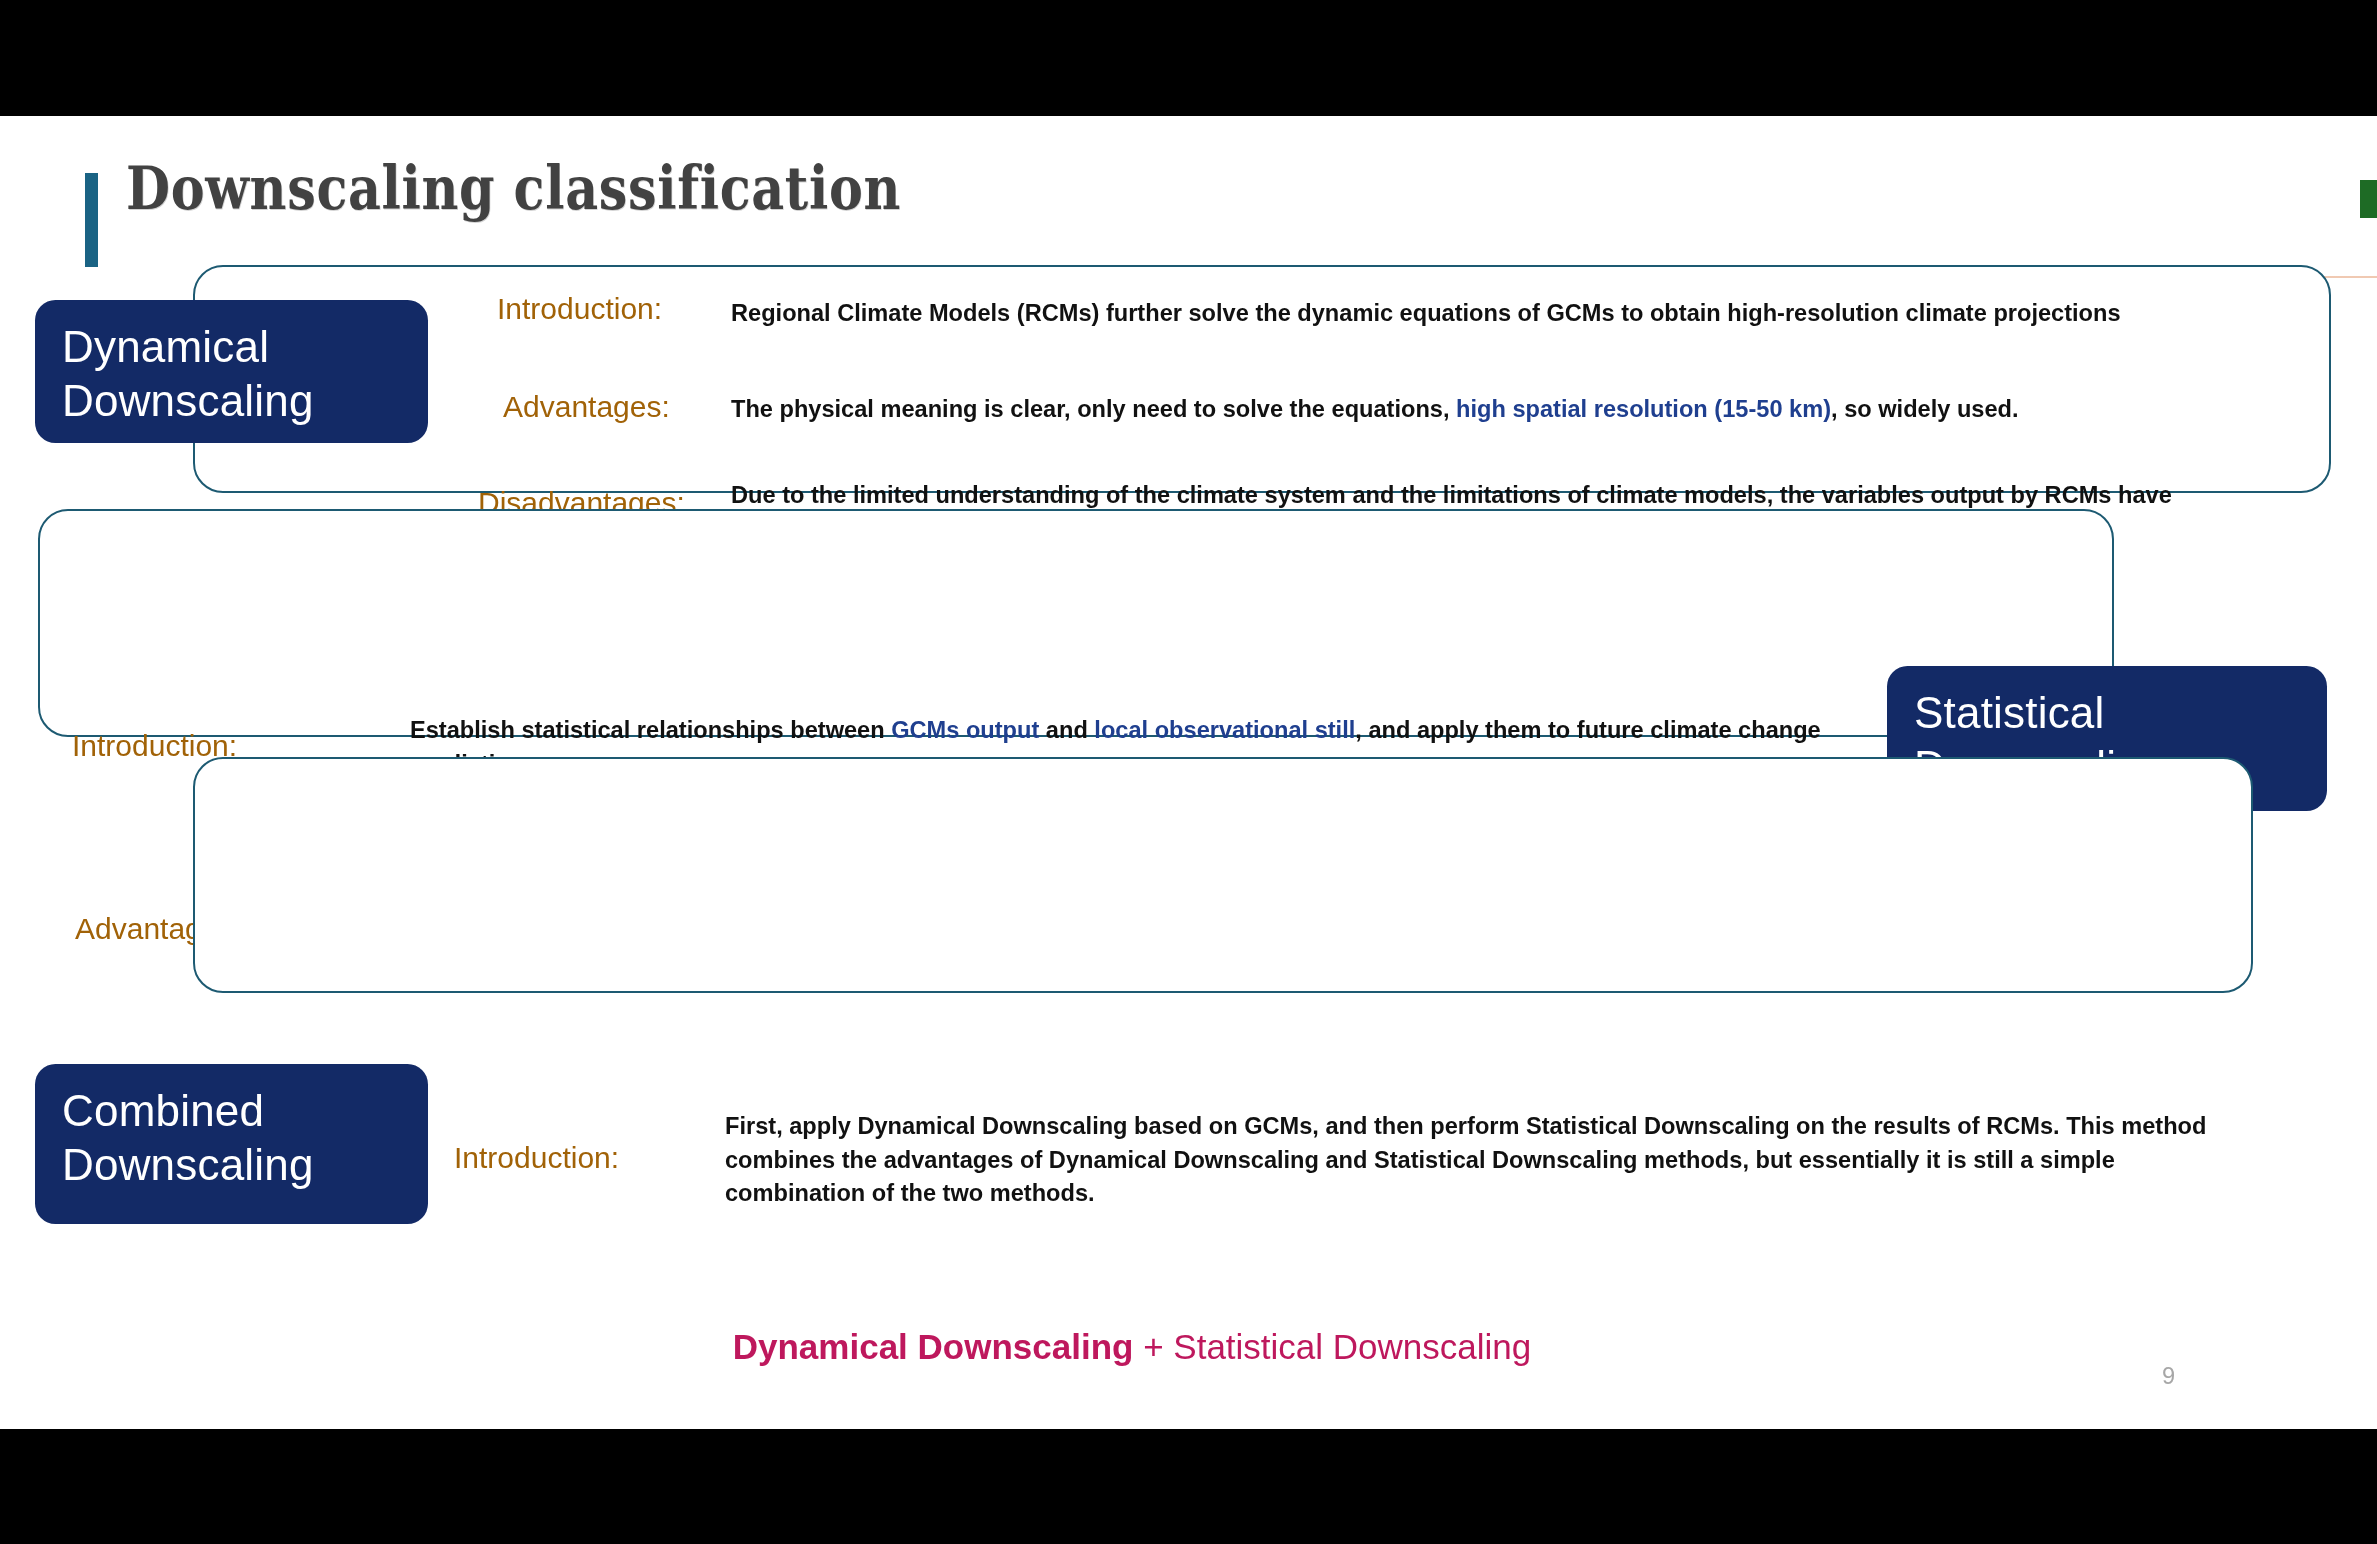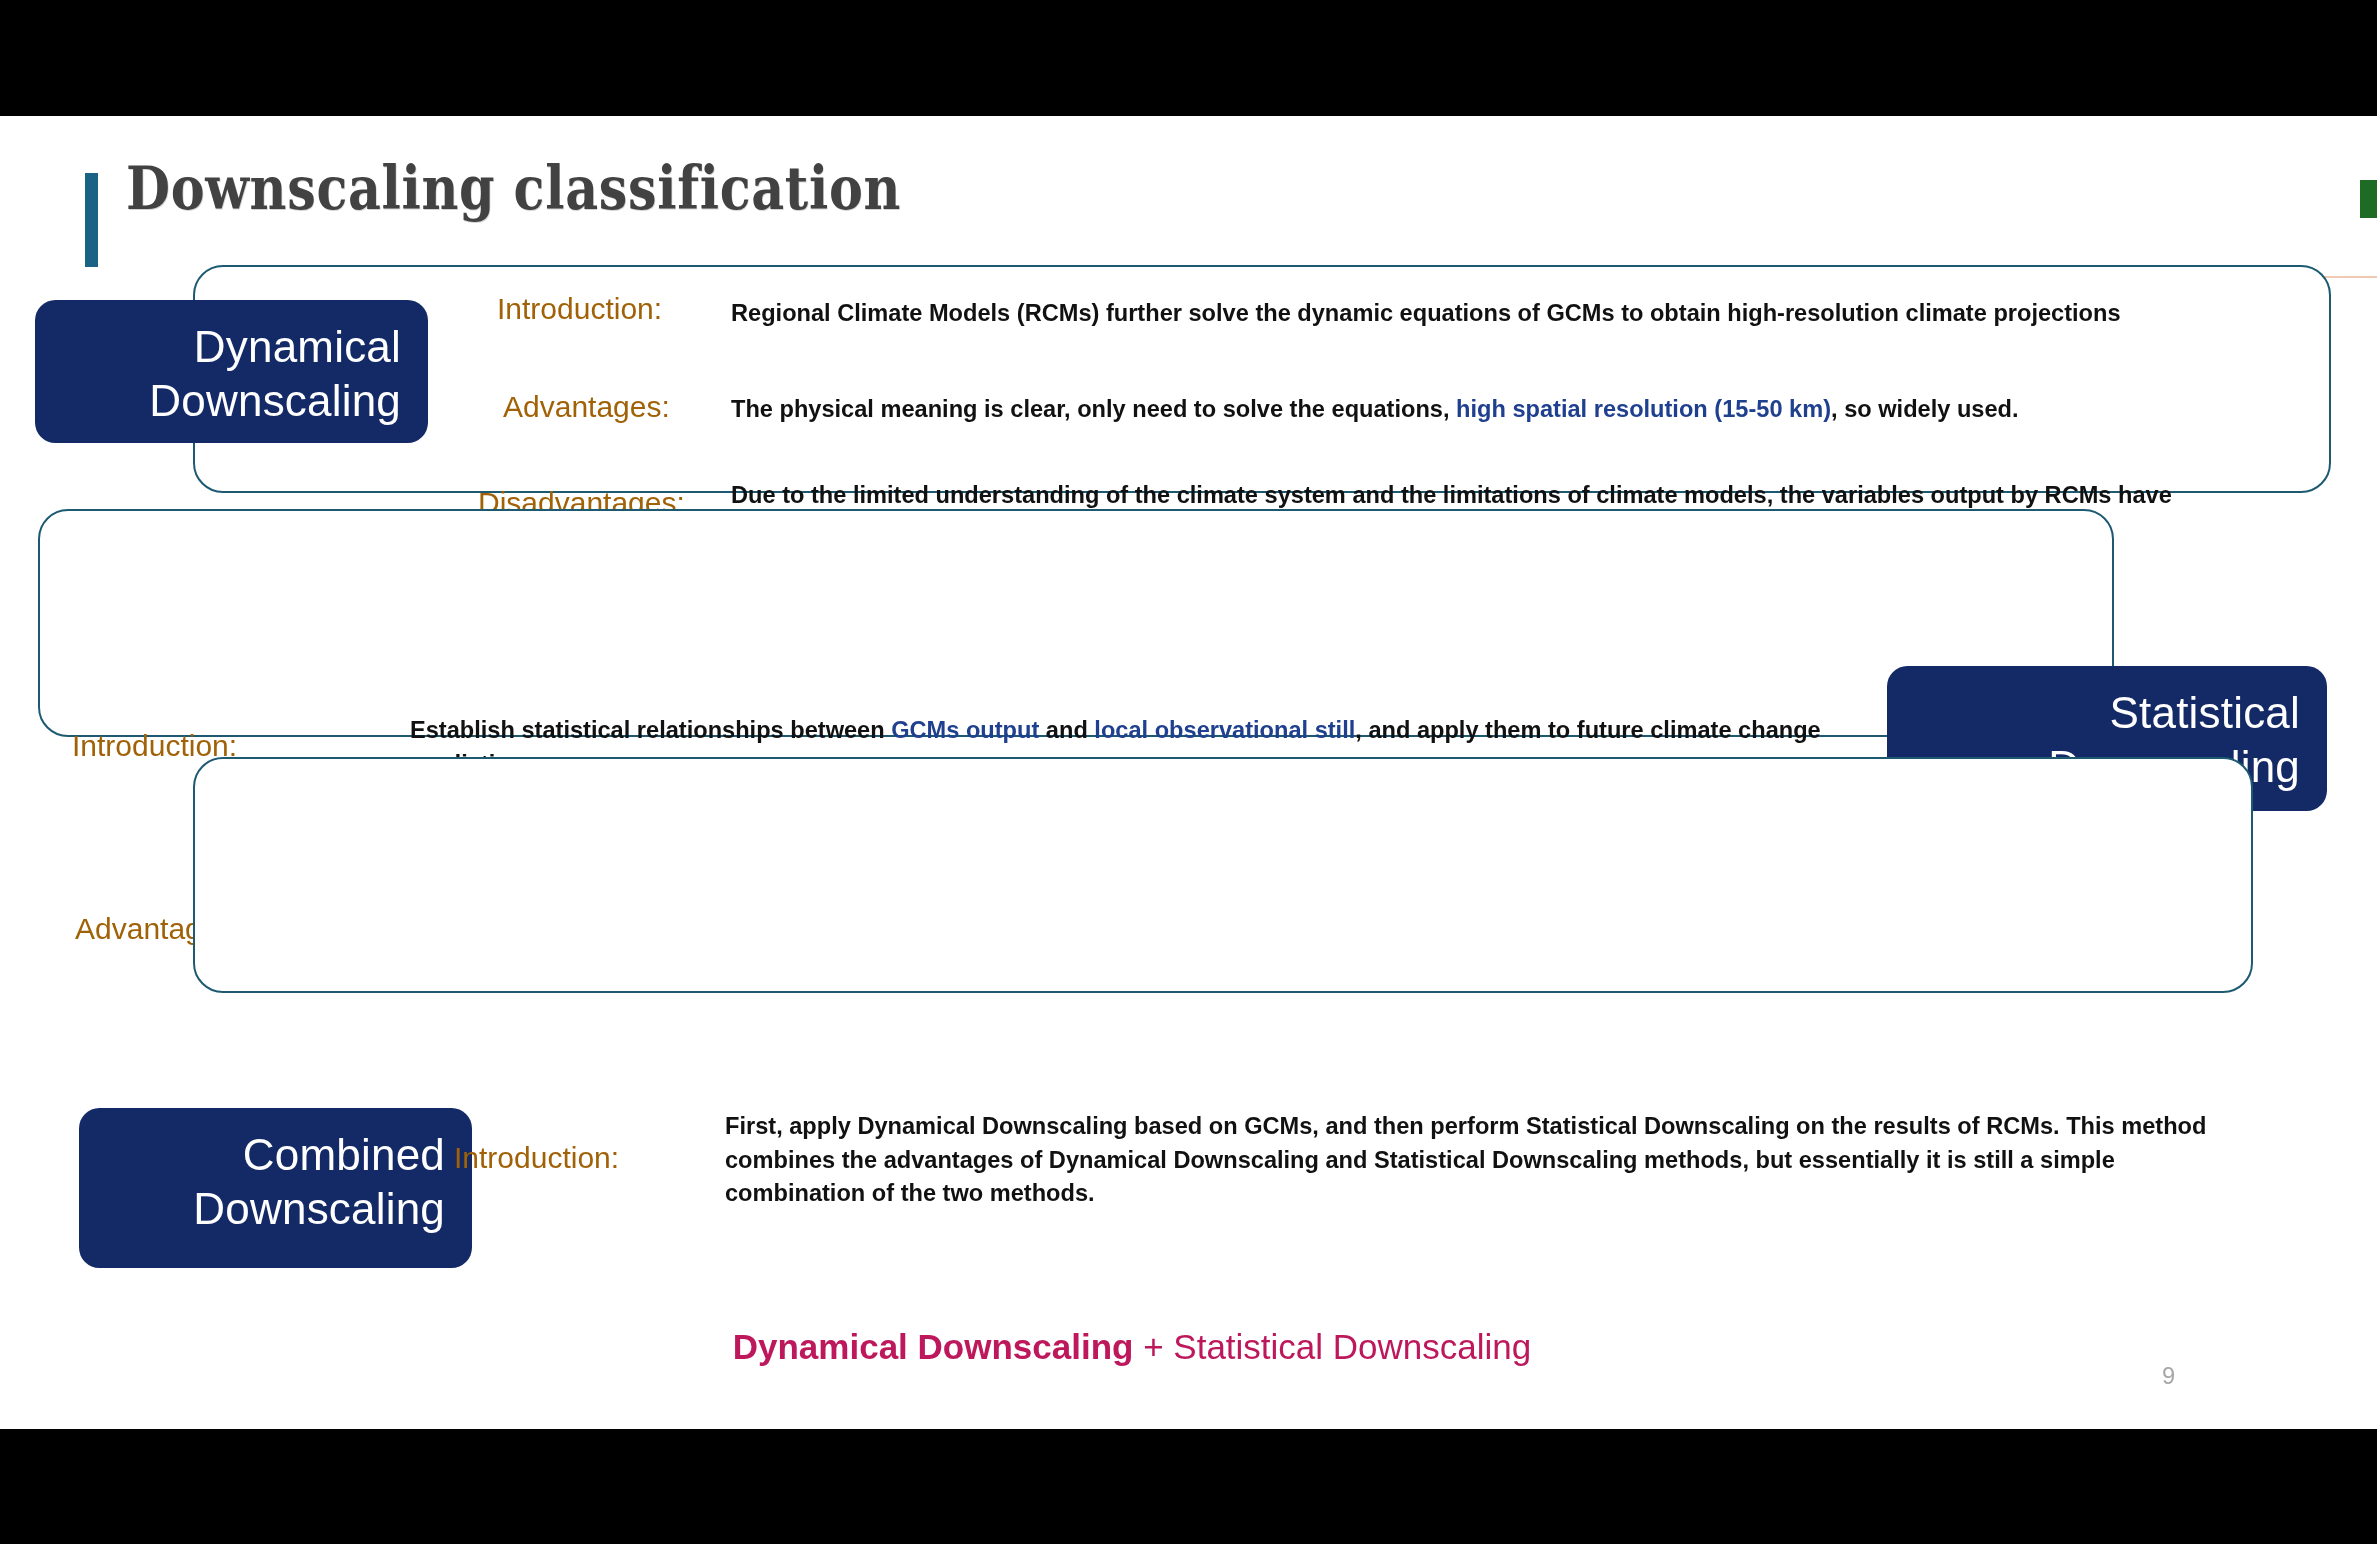--- a/index.html
+++ b/index.html
@@ -90,25 +90,24 @@
     position: absolute;
     background: #132a66;
     border-radius: 20.4px;
     color: #ffffff;
     font-size: 44px;
     line-height: 1.22;
     font-weight: 400;
     box-sizing: border-box;
     padding: 20.4px 27px;
     letter-spacing: 0.2px;
-    text-align: right;
   }
   #box-dynamical { left: 35px; top: 184px; width: 393px; height: 143px; }
   #box-statistical { left: 1887px; top: 550px; width: 440px; height: 145px; }
-  #box-combined { left: 35px; top: 992px; width: 393px; height: 160px; margin-left: 44px; }
+  #box-combined { left: 35px; top: 948px; width: 393px; height: 160px; }
 
   
   .label {
     position: absolute;
     font-size: 30px;
     color: #a16207;
     white-space: nowrap;
   }
   .body-text {
     position: absolute;

